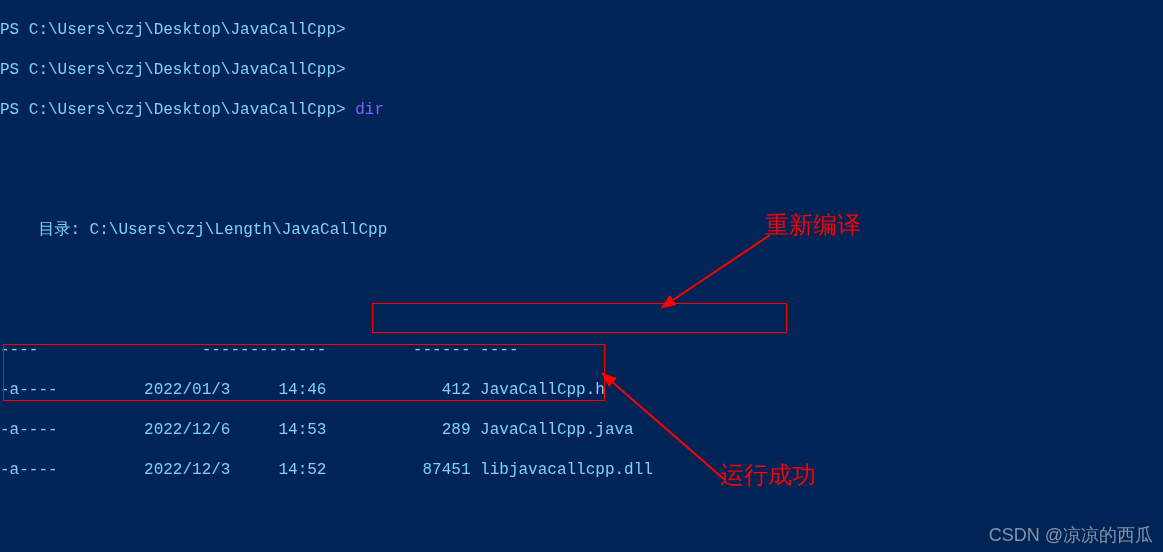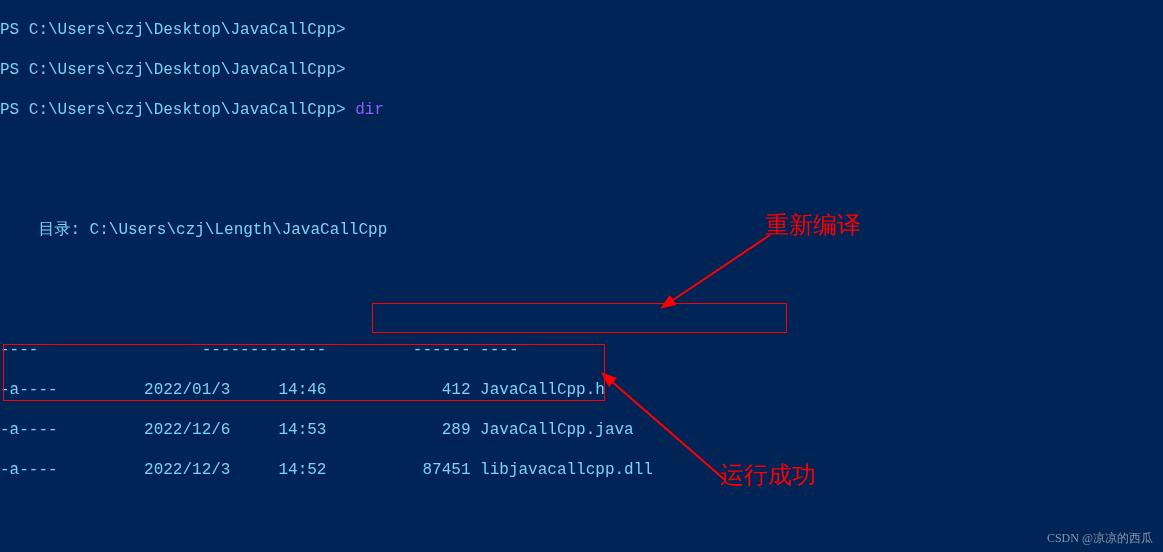--- a/index.html
+++ b/index.html
@@ -38,22 +38,22 @@
       color: #ff0000;
       font-family: 'SimSun', 'Microsoft YaHei', sans-serif;
       font-size: 24px;
       z-index: 10;
     }
     .watermark {
       position: absolute;
       bottom: 6px;
       right: 10px;
       color: rgba(220, 220, 220, 0.6);
-      font-family: Liberation Serif, serif;
-      font-size: 12px;
+      font-family: Liberation Sans, sans-serif;
+      font-size: 18px;
       z-index: 20;
     }
     svg.arrow {
       position: absolute;
       z-index: 5;
       pointer-events: none;
     }
     .box1 {
       position: absolute;
       border: 1px solid #ff0000;

